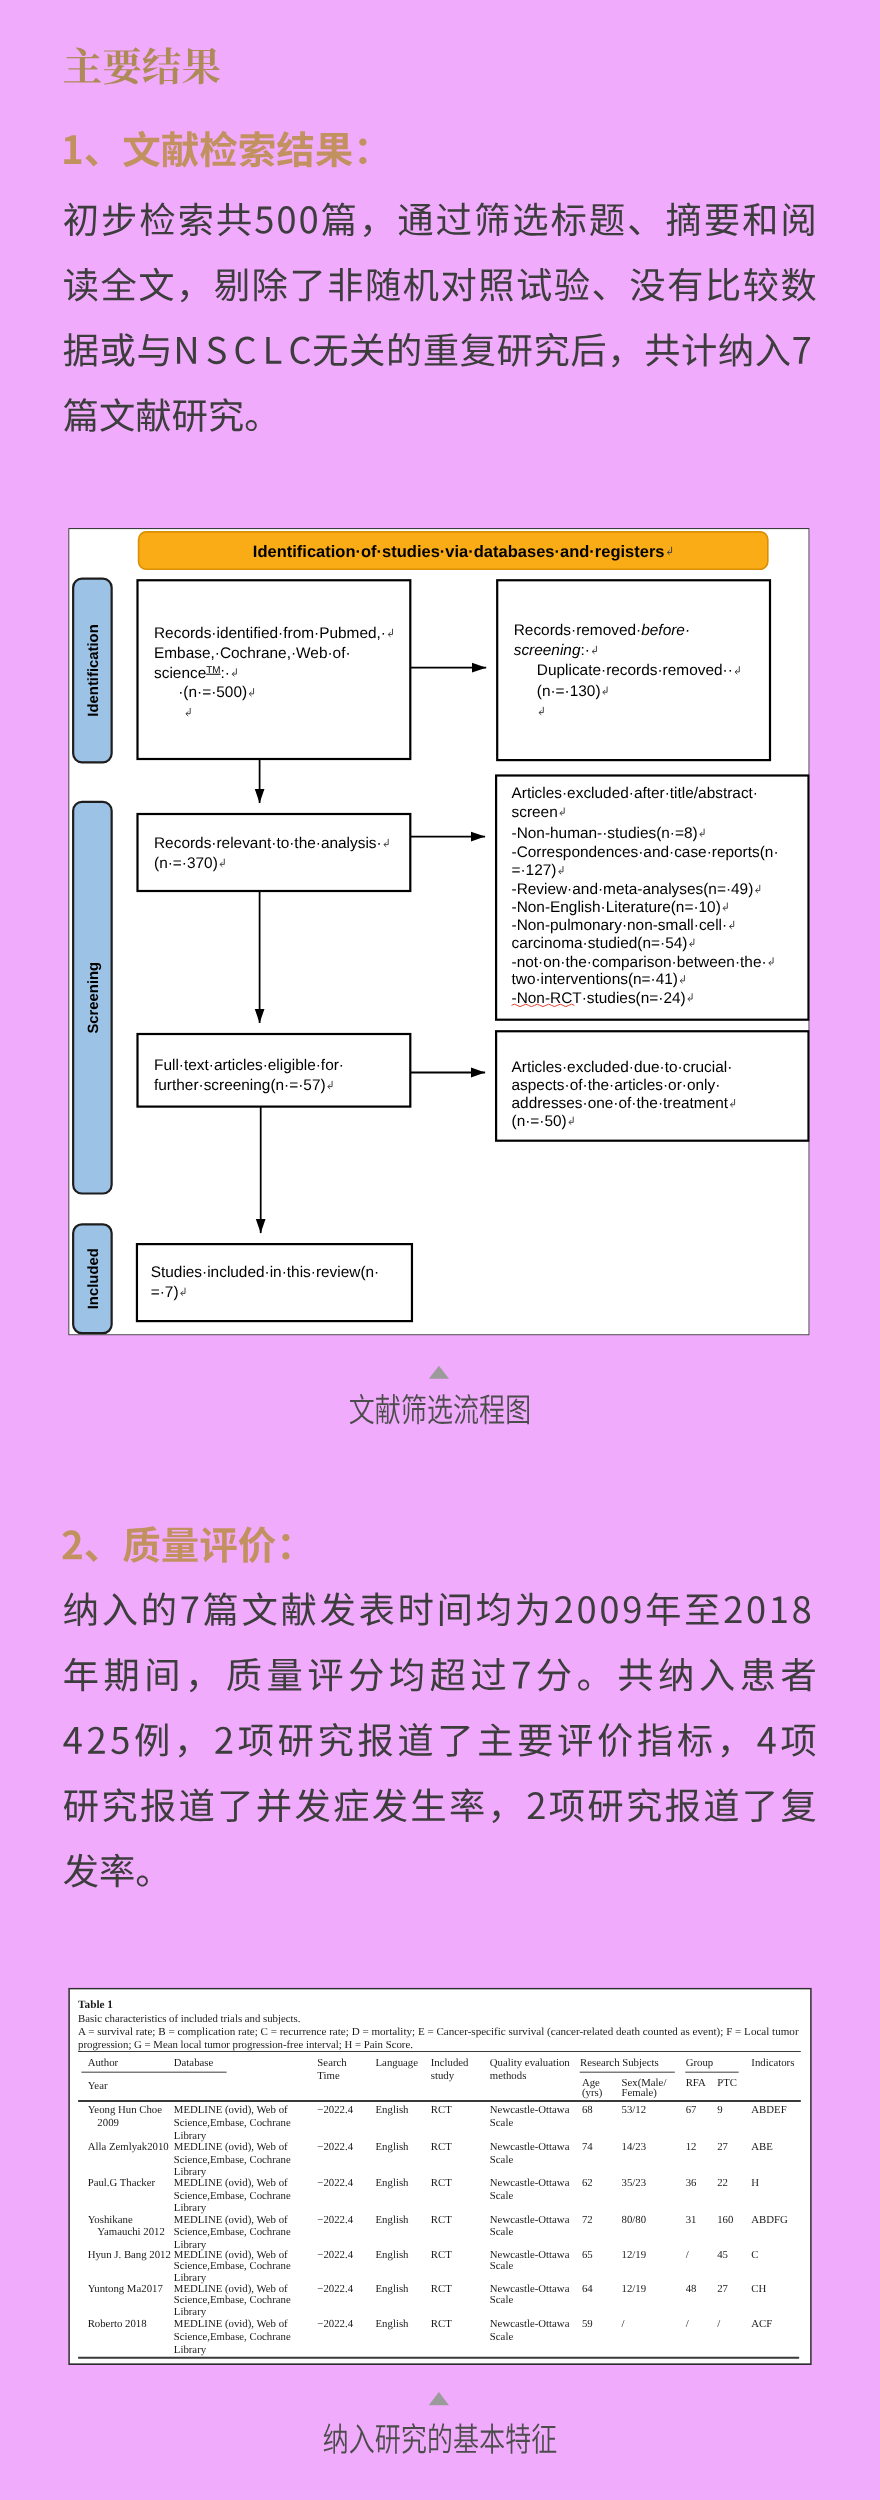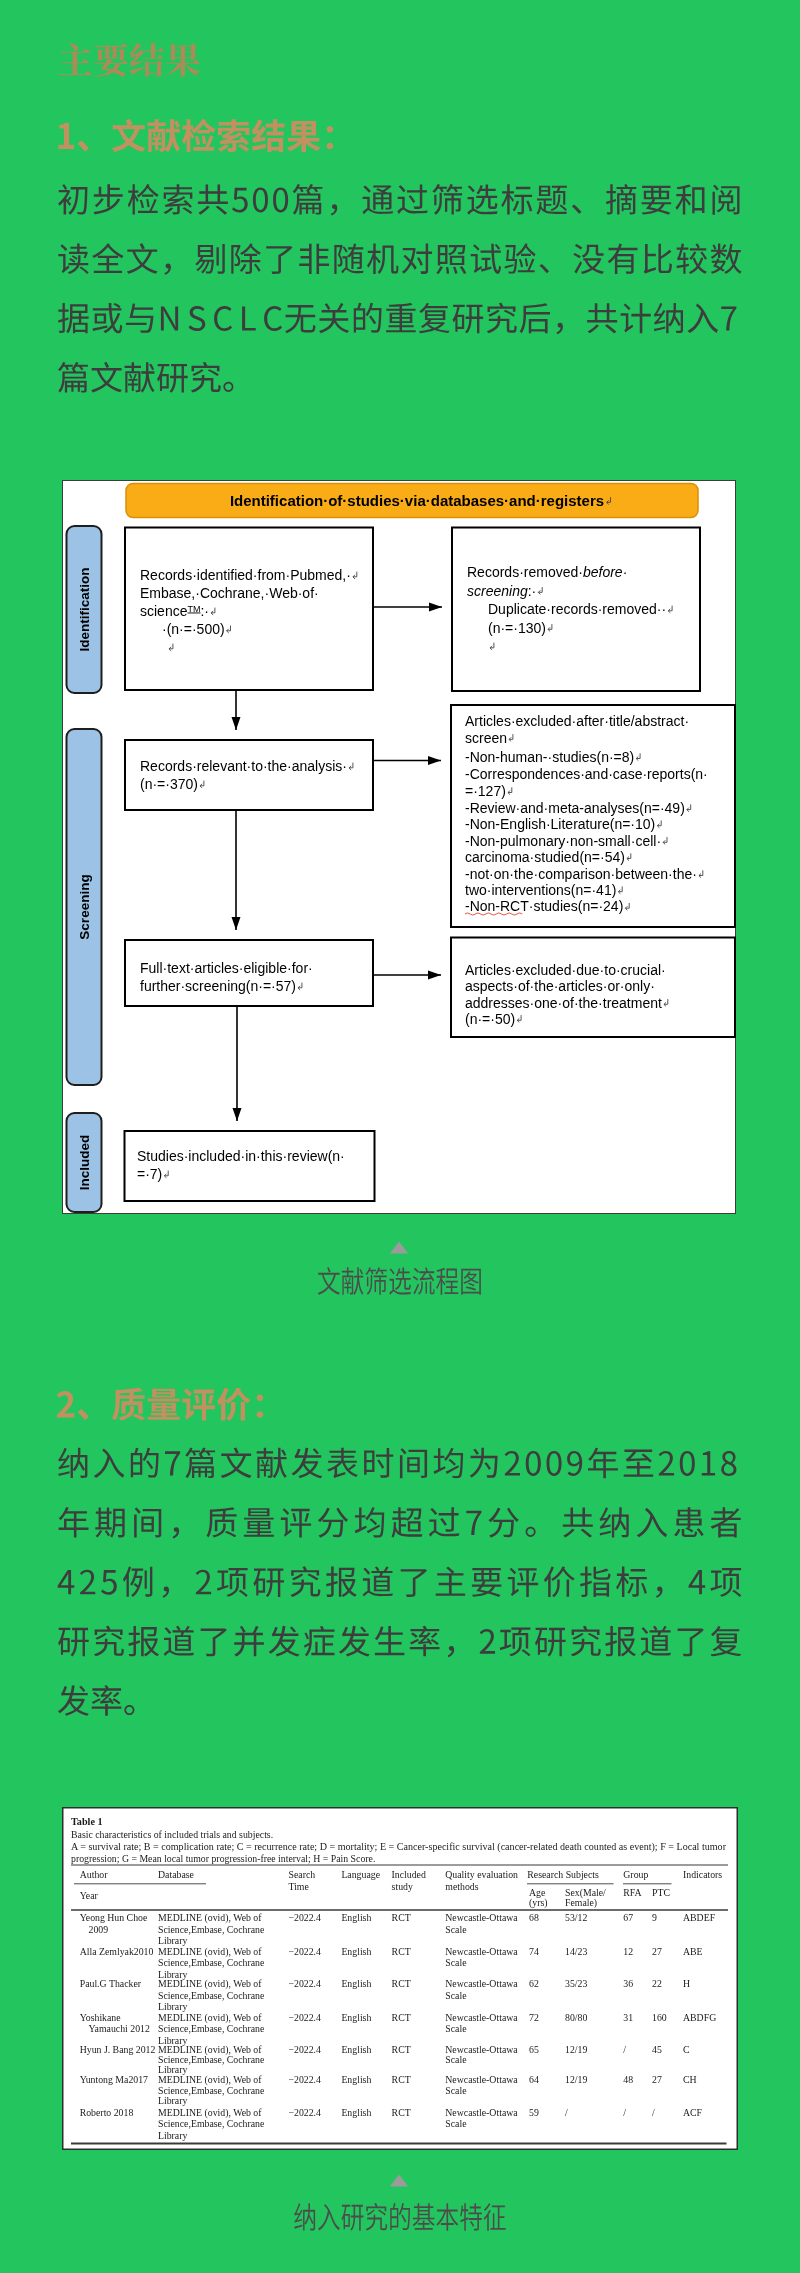--- a/index.html
+++ b/index.html
@@ -1,15 +1,15 @@
 <!DOCTYPE html>
 <html><head><meta charset="utf-8">
 <style>
 html,body{margin:0;padding:0;background:#fff}
-#page{position:relative;width:800px;height:2273px;overflow:hidden;background:#22c55e}
+#page{position:relative;width:800px;height:2273px;overflow:hidden;background:#f0abfc}
 </style></head>
 <body>
 <div id="page">
 <svg style="position:absolute;left:0;top:0" width="800" height="2273" viewBox="0 0 800 2273">
       <defs>
         <path id="sf4e3b" d="M333 843 326 836C388 789 457 711 485 639C615 571 685 823 333 843ZM31 -13 40 -41H940C955 -41 966 -36 969 -26C919 17 839 77 839 77L767 -13H561V289H860C875 289 886 294 888 305C842 345 765 403 765 403L697 317H561V573H899C913 573 925 578 928 589C880 631 800 690 800 690L731 602H98L106 573H433V317H141L149 289H433V-13Z"></path>
         <path id="sf8981" d="M854 372 792 295H478L518 353C551 353 561 363 565 375L408 412C394 385 367 341 336 295H35L43 267H317C280 214 241 161 213 128C304 110 388 88 464 65C367 -1 229 -43 41 -75L45 -90C295 -73 458 -38 569 30C662 -3 739 -39 793 -74C892 -119 1020 15 652 96C697 142 731 198 758 267H939C954 267 965 272 967 283C924 320 854 372 854 372ZM360 137C390 174 426 222 458 267H621C600 208 570 159 529 118C479 125 422 132 360 137ZM747 608V445H655V608ZM839 850 774 768H40L48 739H341V636H259L136 684V354H152C200 354 250 378 250 388V416H747V367H766C803 367 860 386 861 393V588C882 593 896 602 902 610L790 694L737 636H655V739H930C944 739 955 744 958 755C913 794 839 850 839 850ZM250 445V608H341V445ZM544 608V445H452V608ZM544 636H452V739H544Z"></path>
         <path id="sf7ed3" d="M27 91 82 -51C94 -47 105 -37 109 -23C256 56 358 121 424 169L421 179C263 139 96 102 27 91ZM350 782 202 843C181 765 108 622 55 575C45 569 21 563 21 563L75 433C82 436 89 441 94 447C136 464 176 482 211 498C163 427 106 359 61 326C50 318 24 313 24 313L77 182C85 185 93 191 99 200C230 252 338 304 396 333L395 346C293 333 192 321 119 314C223 385 341 494 402 574C422 570 435 577 440 586L302 662C291 634 274 601 253 565L104 559C179 614 265 699 315 766C335 764 346 772 350 782ZM556 23V269H779V23ZM448 344V-92H467C522 -92 556 -72 556 -64V-5H779V-84H798C856 -84 893 -63 893 -59V261C915 265 925 272 932 280L829 359L775 298H567ZM875 725 816 649H722V806C749 811 757 820 758 834L608 847V649H386L394 621H608V440H424L432 412H928C942 412 952 417 954 428C915 464 850 515 850 515L792 440H722V621H955C968 621 979 626 982 637C942 673 875 725 875 725Z"></path>
         <path id="sf679c" d="M163 780V360H180C228 360 278 386 278 397V423H437V302H40L48 274H357C288 155 170 32 26 -46L34 -58C200 -3 339 79 437 185V-89H458C518 -89 554 -64 555 -56V274H564C630 120 736 9 880 -56C893 0 927 37 970 46L972 58C830 90 674 168 588 274H940C954 274 965 279 968 290C921 330 844 387 844 387L776 302H555V423H720V378H740C780 378 837 404 838 412V735C855 739 868 747 874 754L764 837L710 780H285L163 829ZM437 752V618H278V752ZM555 752H720V618H555ZM437 589V451H278V589ZM555 589H720V451H555Z"></path>
         <path id="sb31" d="M82 0H527V120H388V741H279C232 711 182 692 107 679V587H242V120H82ZM115,0L489,0L489,75L115,75Z"></path>

